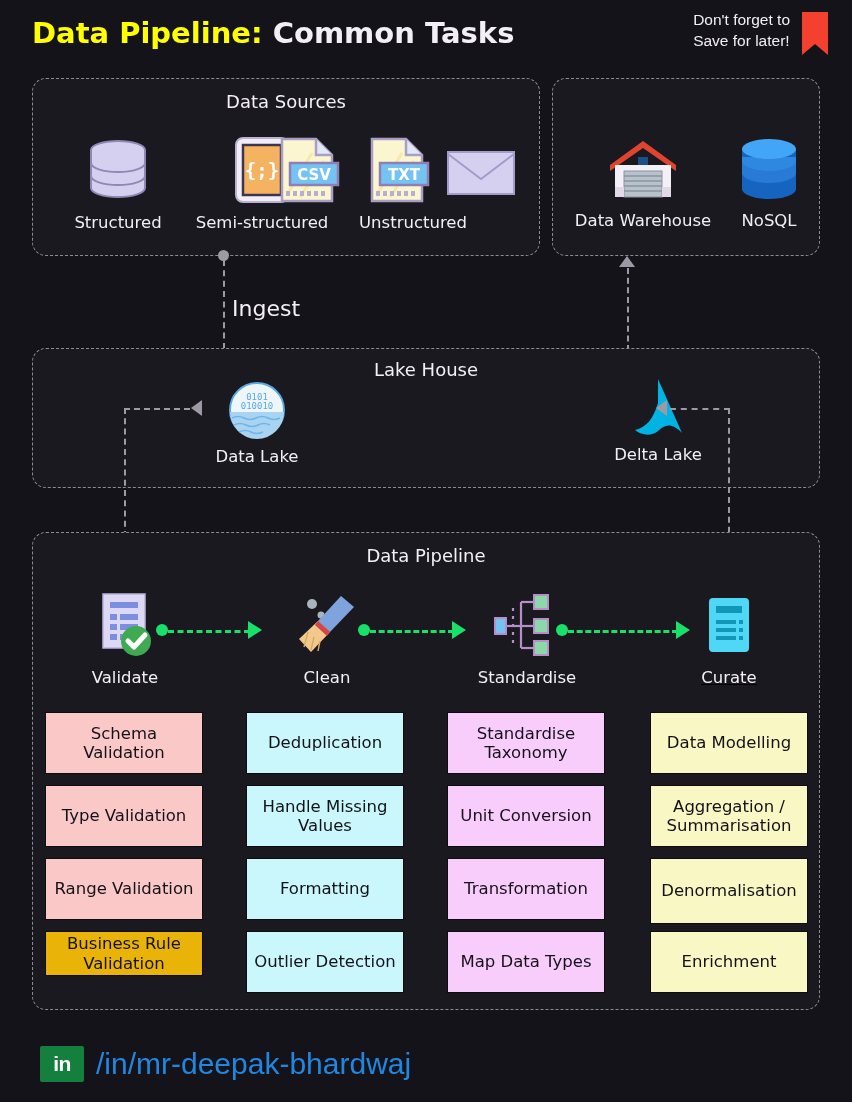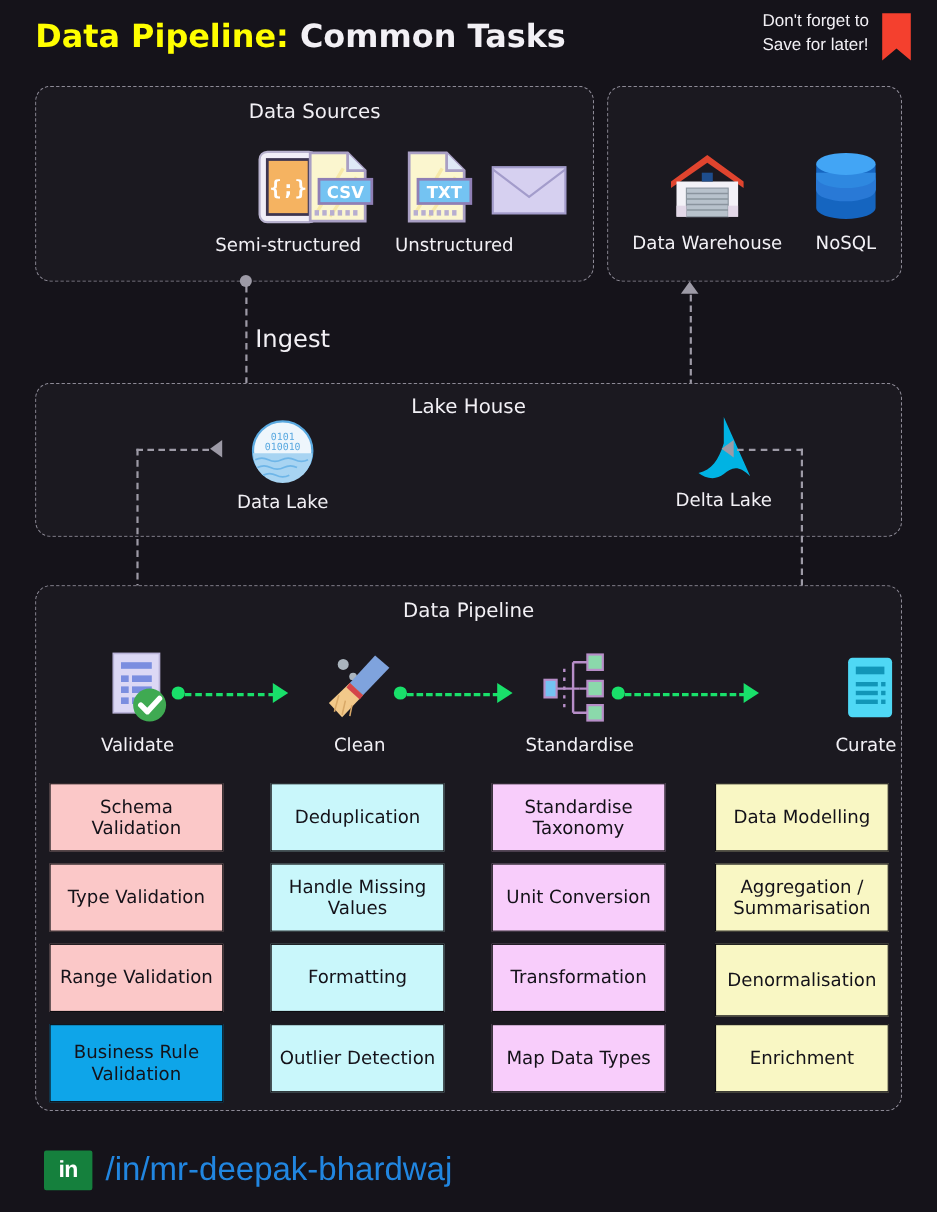--- a/index.html
+++ b/index.html
@@ -210,20 +210,31 @@
   </div>
 
   <svg id="bookmark-icon" viewBox="0 0 30 47">
     <path d="M2 2 h26 v43 l-13 -11 l-13 11 z" fill="#f4402e"></path>
   </svg>
 </div>
 
 <div class="panel" id="panel-sources">
   <div class="panel-title" style="top:12px;">Data Sources</div>
 
+  <div class="src-item" style="left:18px; top:56px; width:134px;">
+    <div class="icon-box" style="width:70px;height:70px;">
+      <svg width="70" height="70" viewBox="0 0 70 70">
+        <ellipse cx="35" cy="15" rx="27" ry="9" fill="#d6d0f0" stroke="#8f88b5" stroke-width="2"></ellipse>
+        <path d="M8 15 v38 a27 9 0 0 0 54 0 v-38" fill="#d6d0f0" stroke="#8f88b5" stroke-width="2"></path>
+        <path d="M8 28 a27 9 0 0 0 54 0" fill="none" stroke="#8f88b5" stroke-width="2"></path>
+        <path d="M8 41 a27 9 0 0 0 54 0" fill="none" stroke="#8f88b5" stroke-width="2"></path>
+      </svg>
+    </div>
+    <div class="src-label">Structured</div>
+  </div>
 
   <div class="src-item" style="left:152px; top:56px; width:154px;">
     <div class="icon-box" style="width:58px;height:70px;">
       <svg width="58" height="70" viewBox="0 0 58 70">
         <rect x="3" y="3" width="52" height="64" rx="7" fill="#f1eef8" stroke="#b9b3cf" stroke-width="2"></rect>
         <rect x="10" y="10" width="38" height="50" fill="#f5b361" stroke="#3d3550" stroke-width="2.5"></rect>
         <text x="29" y="42" text-anchor="middle" fill="#ffffff" font-size="19" font-family="DejaVu Sans Mono, monospace" font-weight="bold">{;}</text>
       </svg>
     </div>
     <div class="src-label">Semi-structured</div>
@@ -421,21 +432,21 @@
         <line x1="24" y1="40" x2="24" y2="43"></line>
       <line x1="24" y1="48" x2="24" y2="51"></line>
     </g>
     <rect x="45" y="3" width="14" height="14" fill="#8bd9ab" stroke="#b78ec8" stroke-width="2"></rect>
     <rect x="45" y="27" width="14" height="14" fill="#8bd9ab" stroke="#b78ec8" stroke-width="2"></rect>
     <rect x="45" y="49" width="14" height="14" fill="#8bd9ab" stroke="#b78ec8" stroke-width="2"></rect>
   </svg>
   <div class="src-label" style="margin-top:6px;">Standardise</div>
 </div>
 
-<div style="position:absolute; left:685px; top:592px; width:130px; text-align:right;">
+<div style="position:absolute; left:664px; top:592px; width:130px; text-align:center;text-decoration:underline;">
   <svg width="48" height="66" viewBox="0 0 48 66">
     <rect x="4" y="6" width="40" height="54" rx="4" fill="#4fd8f5"></rect>
     <rect x="11" y="14" width="26" height="7" fill="#1196b8"></rect>
     <g fill="#1196b8">
       <rect x="11" y="28" width="20" height="4"></rect>
         <rect x="34" y="28" width="4" height="4"></rect>
       <rect x="11" y="36" width="20" height="4"></rect>
         <rect x="34" y="36" width="4" height="4"></rect>
       <rect x="11" y="44" width="20" height="4"></rect>
         <rect x="34" y="44" width="4" height="4"></rect>
@@ -453,21 +464,21 @@
 <div class="green-arrow" style="left:452px; top:621px;"></div>
 
 <div class="green-dot" style="left:556px; top:624px;"></div>
 <div class="green-dash" style="left:568px; top:630px; width:110px;"></div>
 <div class="green-arrow" style="left:676px; top:621px;"></div>
 
 <div id="task-grid">
     <div class="task-card" style="left: 45px; top: 712px; height: 62px; background: rgb(251, 200, 200);">Schema Validation</div>
     <div class="task-card" style="left: 45px; top: 785px; height: 62px; background: rgb(251, 200, 200);">Type Validation</div>
     <div class="task-card" style="left: 45px; top: 858px; height: 62px; background: rgb(251, 200, 200);">Range Validation</div>
-    <div class="task-card" style="left: 45px; top: 931px; height: 71px; background: #0ea5e9;">Business Rule Validation</div>
+    <div class="task-card" style="left: 45px; top: 931px; height: 45px; background: #eab308;">Business Rule Validation</div>
     <div class="task-card" style="left: 246px; top: 712px; height: 62px; background: rgb(201, 247, 251);">Deduplication</div>
     <div class="task-card" style="left: 246px; top: 785px; height: 62px; background: rgb(201, 247, 251);">Handle Missing Values</div>
     <div class="task-card" style="left: 246px; top: 858px; height: 62px; background: rgb(201, 247, 251);">Formatting</div>
     <div class="task-card" style="left: 246px; top: 931px; height: 62px; background: rgb(201, 247, 251);">Outlier Detection</div>
     <div class="task-card" style="left: 447px; top: 712px; height: 62px; background: rgb(248, 205, 251);">Standardise Taxonomy</div>
     <div class="task-card" style="left: 447px; top: 785px; height: 62px; background: rgb(248, 205, 251);">Unit Conversion</div>
     <div class="task-card" style="left: 447px; top: 858px; height: 62px; background: rgb(248, 205, 251);">Transformation</div>
     <div class="task-card" style="left: 447px; top: 931px; height: 62px; background: rgb(248, 205, 251);">Map Data Types</div>
     <div class="task-card" style="left: 650px; top: 712px; height: 62px; background: rgb(249, 247, 196);">Data Modelling</div>
     <div class="task-card" style="left: 650px; top: 785px; height: 62px; background: rgb(249, 247, 196);">Aggregation / Summarisation</div>

